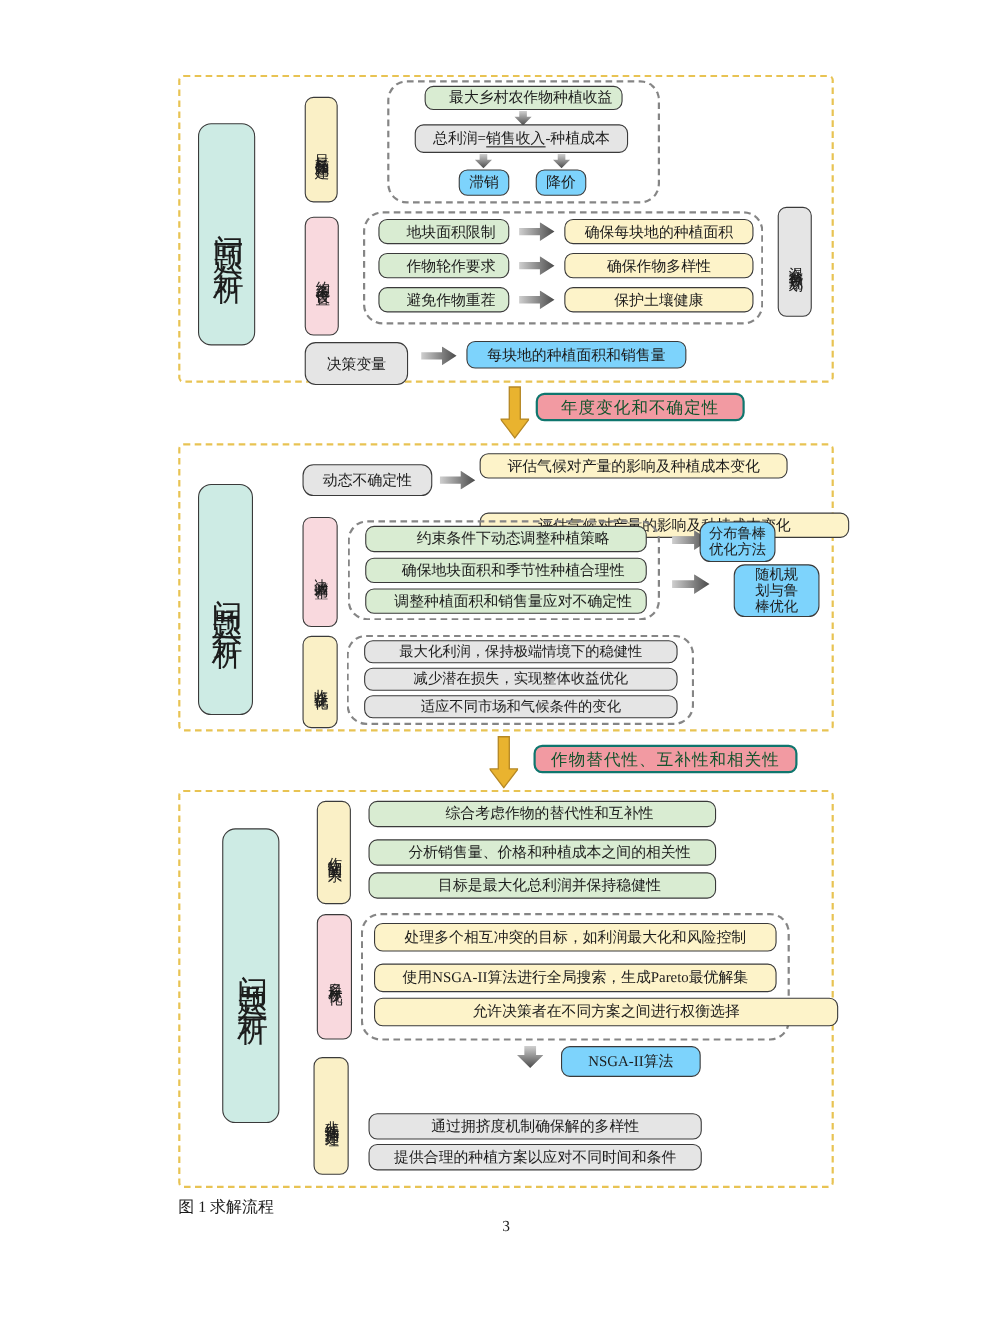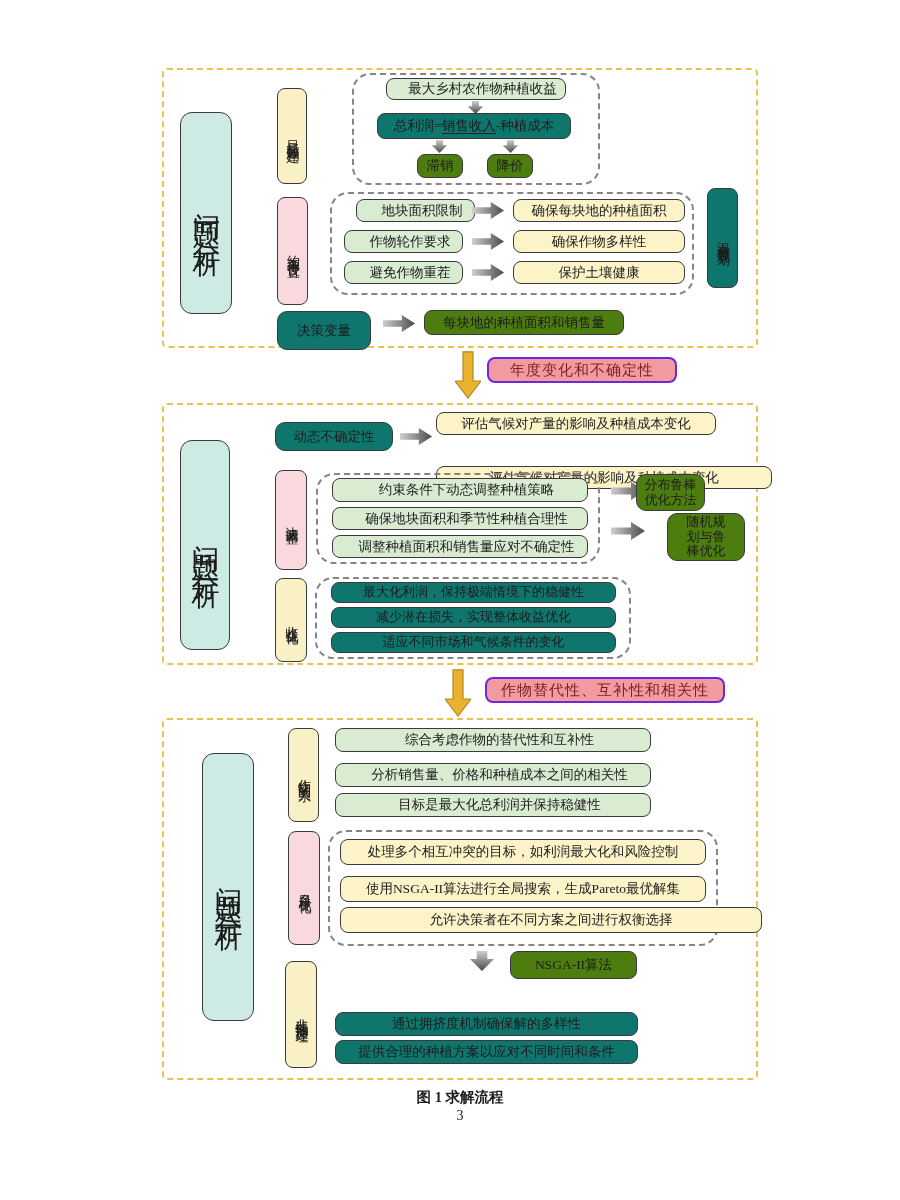--- a/index.html
+++ b/index.html
@@ -8,31 +8,31 @@
   .sect{position:absolute;box-sizing:border-box;border:2.5px dashed #e8c353;border-radius:5px;}
   .grp{position:absolute;box-sizing:border-box;border:2px dashed #858585;border-radius:18px;}
   .box{position:absolute;box-sizing:border-box;display:flex;align-items:center;justify-content:center;
        text-align:center;border:1.5px solid #3a3a3a;border-radius:8px;font-size:13.5px;
        line-height:1.15;padding:1px 3px;}
   .v{writing-mode:vertical-rl;text-orientation:upright;letter-spacing:2px;font-size:13px;padding:3px 0;}
   .title{font-size:28px;letter-spacing:9px;border-radius:12px;}
   .teal{background:#cdebe4;}
   .cream{background:#faf0c6;}
   .pink{background:#f9d9de;}
-  .peach{background:#0f766e;}
+  .peach{background:#e5e5e5;}
   .green{background:#d9ecd2;padding-left:16px;}
   .yellow{background:#fdf3c9;}
-  .blue{background:#4d7c0f;}
+  .blue{background:#7dd3fc;}
   .tl{position:absolute;box-sizing:border-box;display:flex;align-items:center;justify-content:center;
-      background:#f29aa2;border:2px solid #6d28d9;color:#7f1d1d;font-size:15px;border-radius:8px;
+      background:#f29aa2;border:2px solid #0f766e;color:#14532d;font-size:15px;border-radius:8px;
       letter-spacing:1px;}
   .arw{position:absolute;line-height:0;}
   .ul{border-bottom:1.3px solid #222;}
   .m2pad{padding:1px 15px;}
-  .cap{position:absolute;left:162px;width:596px;text-align:center;font-weight:bold;font-size:14.5px;}
+  .cap{position:absolute;left:162px;width:596px;text-align:left;font-weight:normal;font-size:14.5px;}
   .pg{position:absolute;left:162px;width:596px;text-align:center;font-size:14px;}
 </style>
 </head>
 <body>
 
 <div id="canvas">
 
   <svg width="0" height="0" style="position:absolute">
     <defs>
       <linearGradient id="gh" x1="0" y1="0" x2="1" y2="0">
@@ -73,21 +73,21 @@
     <svg viewBox="0 0 18 15" width="17" height="13">
         <path d="M5 0 L13 0 L13 6 L18 6 L9 15 L0 6 L5 6 Z" fill="url(#gv)"></path>
       </svg>
   </span>
   <div class="box blue" style="left:417px;top:154px;width:46px;height:24px">滞销</div>
   <div class="box blue" style="left:487px;top:154px;width:46px;height:24px">降价</div>
 
   <div class="box pink v" style="left:277px;top:197px;width:31px;height:108px">约束条件设置</div>
   <div class="grp" style="left:330px;top:192px;width:364px;height:103px"></div>
 
-  <div class="box green" style="left:356px;top:199px;width:119px;height:23px">地块面积限制</div>
+  <div class="box green" style="left:344px;top:199px;width:119px;height:23px">地块面积限制</div>
   <span class="arw" style="left:471px;top:202px">
     <svg viewBox="0 0 34 18" width="34" height="17">
         <path d="M0 5.5 L20 5.5 L20 0 L34 9 L20 18 L20 12.5 L0 12.5 Z" fill="url(#gh)"></path>
       </svg>
   </span>
   <div class="box yellow" style="left:513px;top:199px;width:172px;height:23px">确保每块地的种植面积</div>
 
   <div class="box green" style="left:344px;top:230px;width:119px;height:23px">作物轮作要求</div>
   <span class="arw" style="left:471px;top:233px">
     <svg viewBox="0 0 34 18" width="34" height="17">

